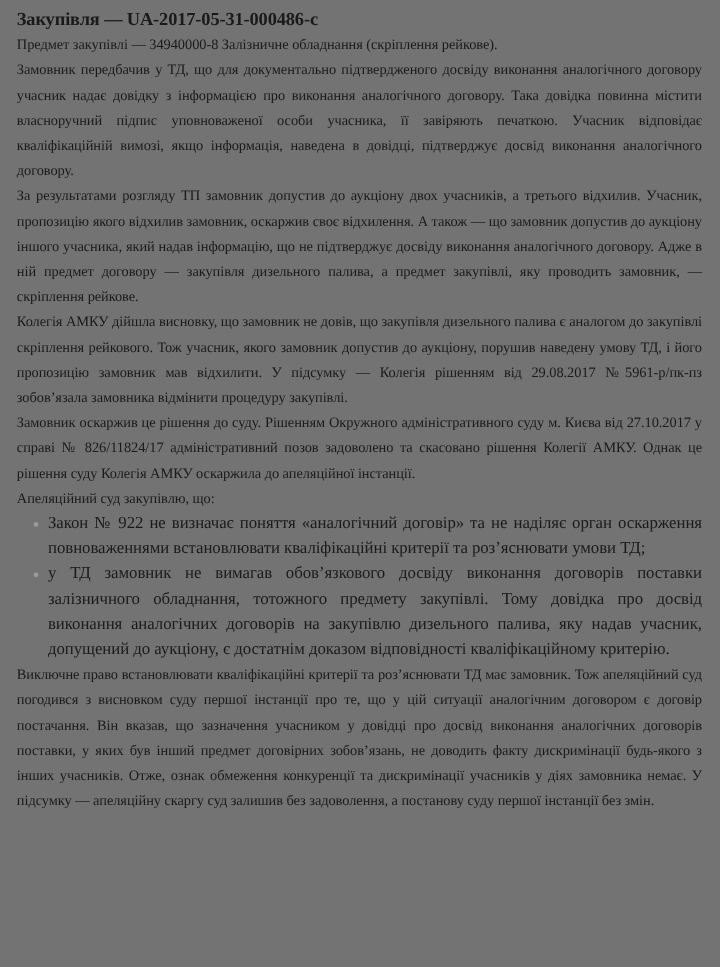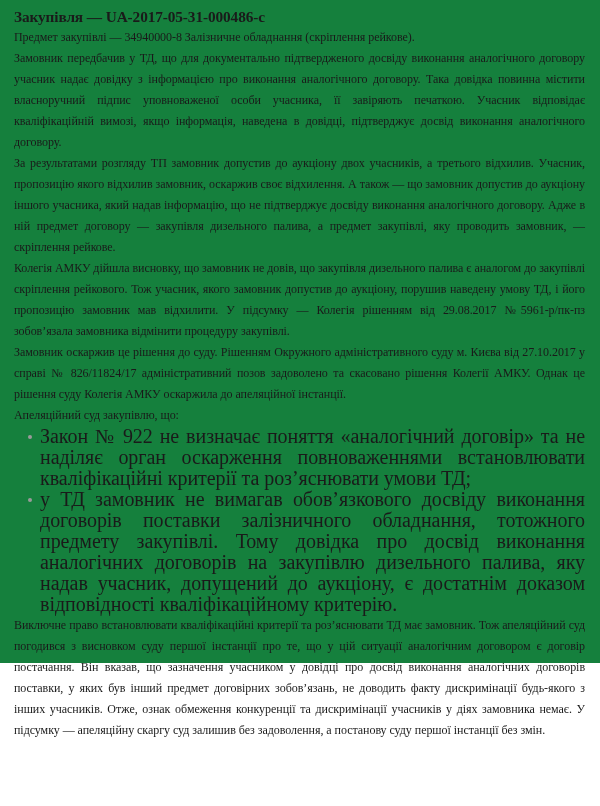--- a/index.html
+++ b/index.html
@@ -11,23 +11,23 @@
     width: 600px;
     height: 806px;
     background: #ffffff;
     font-family: "Liberation Serif", "DejaVu Serif", serif;
     color: #1a1a1a;
     overflow: hidden;
   }
   .page {
     box-sizing: border-box;
     width: 600px;
-    height: 663px;
+    height: 806px;
     padding: 6px 15px 0 14px;
-    background: #15803d;
+    background: #737373;
   }
   .doc-title {
     font-size: 15.3px;
     font-weight: bold;
     line-height: 21px;
     margin: 0 0 0 0;
     letter-spacing: -0.1px;
     text-align: left;
     white-space: nowrap;
   }
@@ -41,21 +41,21 @@
     letter-spacing: -0.05px;
   }
   
   .bullet-list {
     list-style: none;
     margin: 0;
     padding: 0;
   }
   .bullet-item {
     position: relative;
-    font-size: 20px;
+    font-size: 14px;
     line-height: 21px;
     text-align: justify;
     padding-left: 26px;
     margin: 0;
     letter-spacing: -0.05px;
   }
   .bullet-item .bullet-dot {
     position: absolute;
     left: 14px;
     top: 8.5px;

